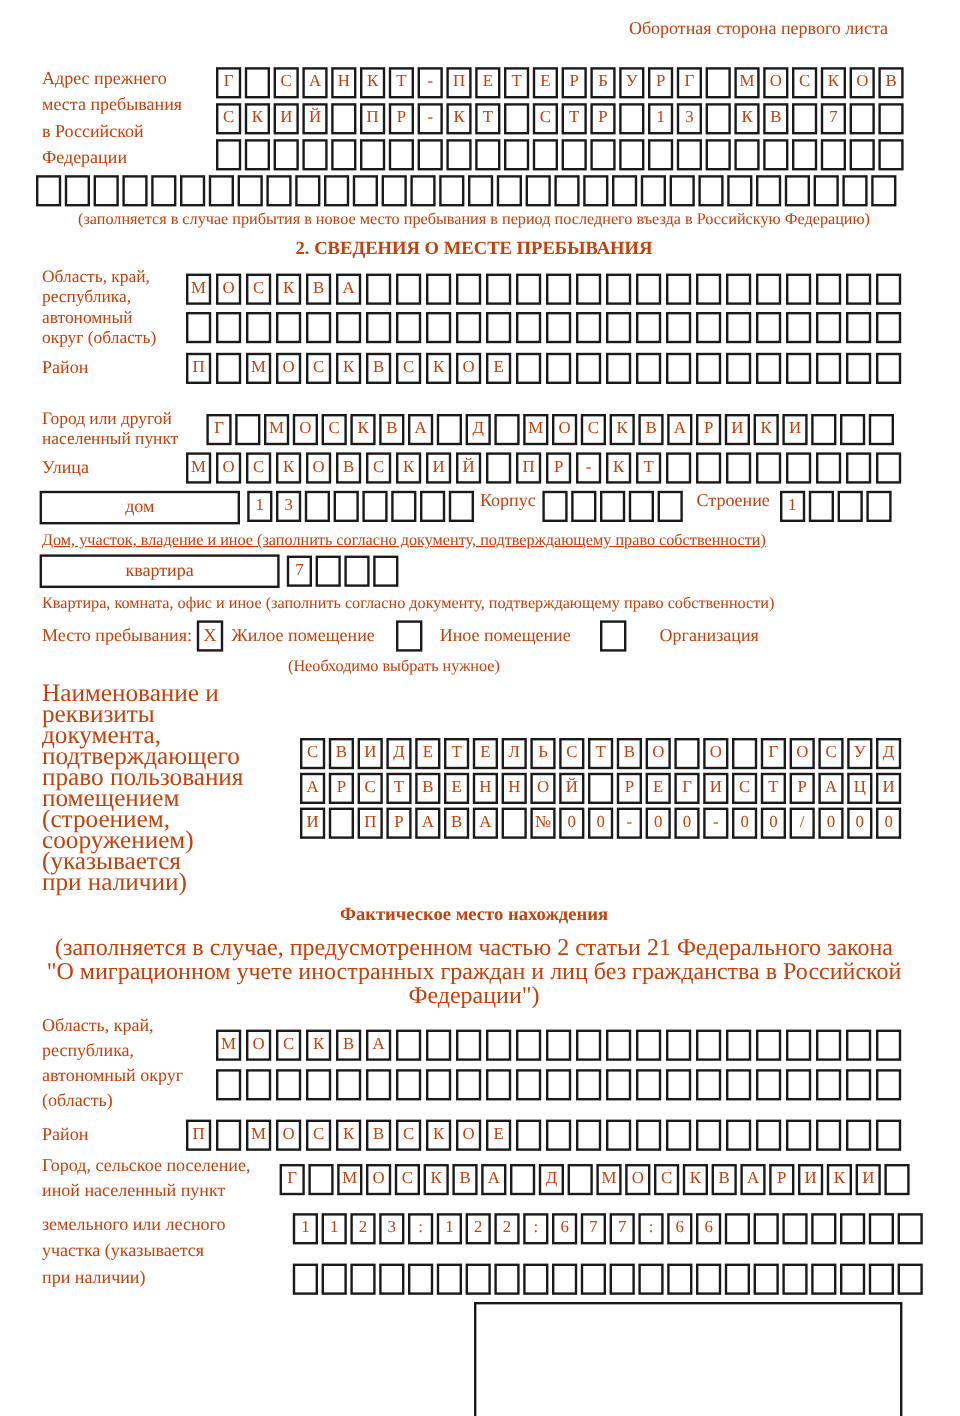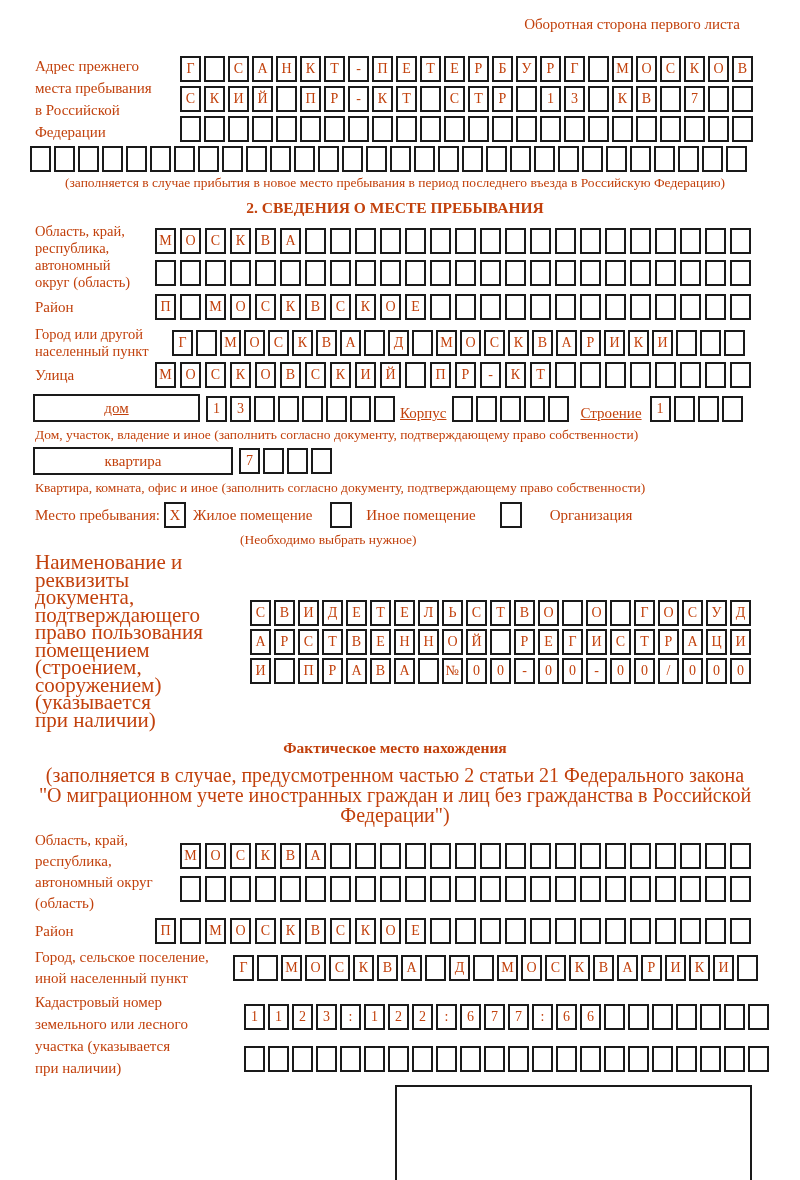--- a/index.html
+++ b/index.html
@@ -84,42 +84,42 @@
       <span class="cells"><span class="cell">М</span><span class="cell">О</span><span class="cell">С</span><span class="cell">К</span><span class="cell">В</span><span class="cell">А</span><span class="cell"></span><span class="cell"></span><span class="cell"></span><span class="cell"></span><span class="cell"></span><span class="cell"></span><span class="cell"></span><span class="cell"></span><span class="cell"></span><span class="cell"></span><span class="cell"></span><span class="cell"></span><span class="cell"></span><span class="cell"></span><span class="cell"></span><span class="cell"></span><span class="cell"></span><span class="cell"></span></span>
       <span class="cells"><span class="cell"></span><span class="cell"></span><span class="cell"></span><span class="cell"></span><span class="cell"></span><span class="cell"></span><span class="cell"></span><span class="cell"></span><span class="cell"></span><span class="cell"></span><span class="cell"></span><span class="cell"></span><span class="cell"></span><span class="cell"></span><span class="cell"></span><span class="cell"></span><span class="cell"></span><span class="cell"></span><span class="cell"></span><span class="cell"></span><span class="cell"></span><span class="cell"></span><span class="cell"></span><span class="cell"></span></span>
     </div>
   </div>
 
   <div class="line" style="margin-top:3px;">
     <div class="lbl" style="width:120px;">Район</div>
     <span class="cells p25"><span class="cell">П</span><span class="cell"></span><span class="cell">М</span><span class="cell">О</span><span class="cell">С</span><span class="cell">К</span><span class="cell">В</span><span class="cell">С</span><span class="cell">К</span><span class="cell">О</span><span class="cell">Е</span><span class="cell"></span><span class="cell"></span><span class="cell"></span><span class="cell"></span><span class="cell"></span><span class="cell"></span><span class="cell"></span><span class="cell"></span><span class="cell"></span><span class="cell"></span><span class="cell"></span><span class="cell"></span><span class="cell"></span></span>
   </div>
 
-  <div class="line" style="margin-top:6px;">
+  <div class="line" style="margin-top:21px;">
     <div class="lbl-sm" style="width:137px;">
       <div>Город или другой</div>
       <div>населенный пункт</div>
     </div>
     <span class="cells"><span class="cell">Г</span><span class="cell"></span><span class="cell">М</span><span class="cell">О</span><span class="cell">С</span><span class="cell">К</span><span class="cell">В</span><span class="cell">А</span><span class="cell"></span><span class="cell">Д</span><span class="cell"></span><span class="cell">М</span><span class="cell">О</span><span class="cell">С</span><span class="cell">К</span><span class="cell">В</span><span class="cell">А</span><span class="cell">Р</span><span class="cell">И</span><span class="cell">К</span><span class="cell">И</span><span class="cell"></span><span class="cell"></span><span class="cell"></span></span>
   </div>
 
   <div class="line" style="margin-top:2px;">
     <div class="lbl" style="width:120px;">Улица</div>
     <span class="cells p25"><span class="cell">М</span><span class="cell">О</span><span class="cell">С</span><span class="cell">К</span><span class="cell">О</span><span class="cell">В</span><span class="cell">С</span><span class="cell">К</span><span class="cell">И</span><span class="cell">Й</span><span class="cell"></span><span class="cell">П</span><span class="cell">Р</span><span class="cell">-</span><span class="cell">К</span><span class="cell">Т</span><span class="cell"></span><span class="cell"></span><span class="cell"></span><span class="cell"></span><span class="cell"></span><span class="cell"></span><span class="cell"></span><span class="cell"></span></span>
   </div>
 
-  <div class="line" style="margin-top:6px; margin-left:-2px; align-items:flex-end;text-decoration:underline;">
+  <div class="line" style="margin-top:6px; margin-left:-2px; align-items:flex-start;">
     <span class="fieldbox" style="width:167px;">дом</span>
     <span class="cells" style="margin-left:6px;"><span class="cell">1</span><span class="cell">3</span><span class="cell"></span><span class="cell"></span><span class="cell"></span><span class="cell"></span><span class="cell"></span><span class="cell"></span></span>
     <span class="lbl" style="margin:0 6px 0 2px;">Корпус</span>
     <span class="cells"><span class="cell"></span><span class="cell"></span><span class="cell"></span><span class="cell"></span><span class="cell"></span></span>
     <span class="lbl" style="margin:0 8px 0 8px;">Строение</span>
     <span class="cells"><span class="cell">1</span><span class="cell"></span><span class="cell"></span><span class="cell"></span></span>
   </div>
-  <div class="caption" style="margin-top:4px;">Дом, участок, владение и иное (заполнить согласно документу, подтверждающему право собственности)</div>
+  <div class="caption" style="margin-top:4px;text-decoration:underline;">Дом, участок, владение и иное (заполнить согласно документу, подтверждающему право собственности)</div>
 
   <div class="line" style="margin-top:4px; margin-left:-2px; align-items:center;">
     <span class="fieldbox" style="width:200px;">квартира</span>
     <span class="cells" style="margin-left:6px;"><span class="cell">7</span><span class="cell"></span><span class="cell"></span><span class="cell"></span></span>
   </div>
   <div class="caption" style="margin-top:4px;">Квартира, комната, офис и иное (заполнить согласно документу, подтверждающему право собственности)</div>
 
   <div class="line" style="margin-top:6px; align-items:center;">
     <span class="lbl">Место пребывания:</span>
     <span class="ckbox" style="margin-left:4px;">X</span>
@@ -174,21 +174,20 @@
   <div class="line" style="margin-top:3px;">
     <div class="lbl" style="width:198px; line-height:21px;">
       <div>Город, сельское поселение,</div>
       <div>иной населенный пункт</div>
     </div>
     <span class="cells"><span class="cell">Г</span><span class="cell"></span><span class="cell">М</span><span class="cell">О</span><span class="cell">С</span><span class="cell">К</span><span class="cell">В</span><span class="cell">А</span><span class="cell"></span><span class="cell">Д</span><span class="cell"></span><span class="cell">М</span><span class="cell">О</span><span class="cell">С</span><span class="cell">К</span><span class="cell">В</span><span class="cell">А</span><span class="cell">Р</span><span class="cell">И</span><span class="cell">К</span><span class="cell">И</span><span class="cell"></span></span>
   </div>
 
   <div class="line" style="margin-top:2px;">
     <div class="lbl" style="width:193px; line-height:22px;">
-      <div>Кадастровый номер</div>
       <div>земельного или лесного</div>
       <div>участка (указывается</div>
       <div>при наличии)</div>
     </div>
     <div class="rows" style="gap:16px; margin-top:5px;padding-left:16px;">
       <span class="cells"><span class="cell">1</span><span class="cell">1</span><span class="cell">2</span><span class="cell">3</span><span class="cell">:</span><span class="cell">1</span><span class="cell">2</span><span class="cell">2</span><span class="cell">:</span><span class="cell">6</span><span class="cell">7</span><span class="cell">7</span><span class="cell">:</span><span class="cell">6</span><span class="cell">6</span><span class="cell"></span><span class="cell"></span><span class="cell"></span><span class="cell"></span><span class="cell"></span><span class="cell"></span><span class="cell"></span></span>
       <span class="cells"><span class="cell"></span><span class="cell"></span><span class="cell"></span><span class="cell"></span><span class="cell"></span><span class="cell"></span><span class="cell"></span><span class="cell"></span><span class="cell"></span><span class="cell"></span><span class="cell"></span><span class="cell"></span><span class="cell"></span><span class="cell"></span><span class="cell"></span><span class="cell"></span><span class="cell"></span><span class="cell"></span><span class="cell"></span><span class="cell"></span><span class="cell"></span><span class="cell"></span></span>
     </div>
   </div>
 

